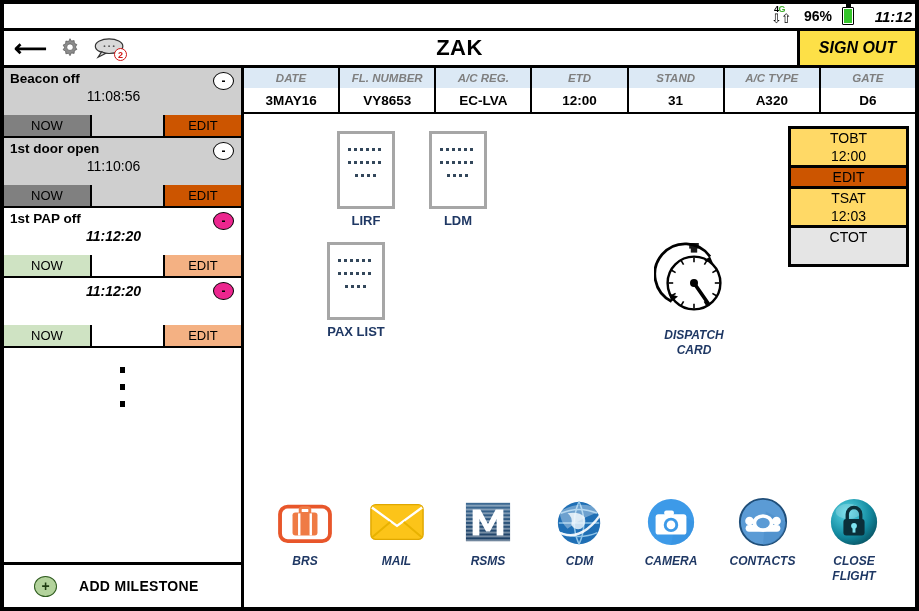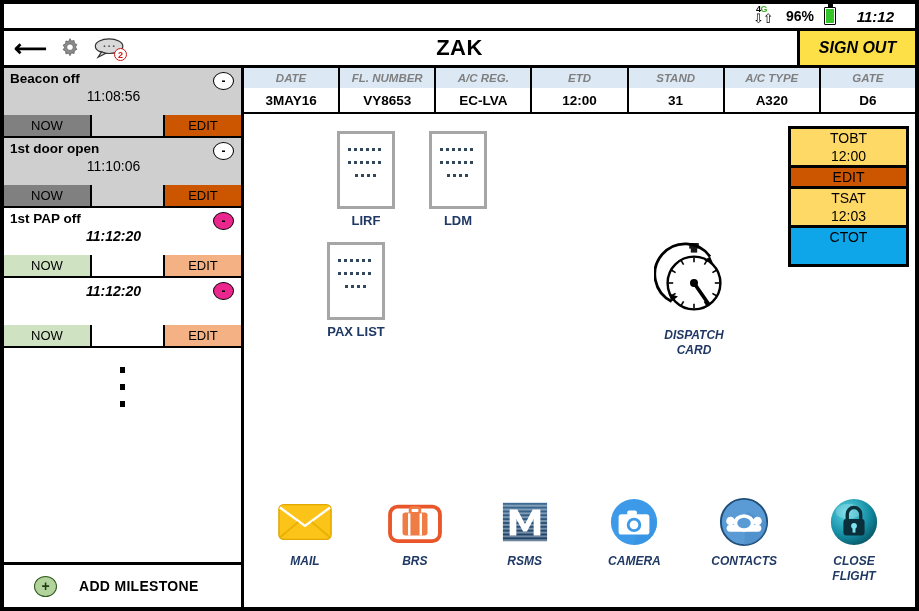--- a/index.html
+++ b/index.html
@@ -14,21 +14,21 @@
     border: 4px solid #000;
     background: #fff;
     display: flex; flex-direction: column;
     position: relative;
   }
 
   
   .statusbar {
     height: 27px; flex: 0 0 27px;
     display: flex; align-items: center; justify-content: flex-end;
-    padding-right: 21px; gap: 10px;
+    padding-right: 3px; gap: 10px;
     border-bottom: 3px solid #000;
     background: #fff;
   }
   .signal-icon { position: relative; width: 26px; height: 22px; }
   .signal-icon .g4 {
     position: absolute; top: -1px; left: 6px;
     font-size: 9px; font-weight: bold; color: #000;
     letter-spacing: -0.5px;
   }
   .signal-icon .g4 .g-green { color: #3fae2a; }
@@ -211,21 +211,21 @@
     position: absolute; width: 121px;
     border: 3px solid #000; background: #fff;
   }
   .tcell {
     text-align: center; font-size: 14px; color: #000;
     padding: 1px 0;
   }
   .tcell.hdr { background: #ffd966; font-weight: normal; }
   .tcell.val { background: #ffd966; border-bottom: 3px solid #000; }
   .tcell.edit { background: #cc5500; border-bottom: 3px solid #000; }
-  .tcell.gray { background: #0ea5e9; }
+  .tcell.gray { background: #e5e5e5; }
 
   
   .toolbar {
     flex: 0 0 120px; display: flex; align-items: flex-start;
     justify-content: space-between; padding: 6px 18px 0 18px;
   }
   .tool { width: 86px; text-align: center; }
   .tool-ico { height: 58px; display: flex; align-items: center; justify-content: center; }
   .tool-label {
     font-size: 12px; font-style: italic; font-weight: bold;
@@ -443,40 +443,40 @@
           <div class="tcell val">12:03</div>
           <div class="tcell gray">CTOT</div>
           <div class="tcell gray">&nbsp;</div>
         </div>
       </div>
 
       <div class="toolbar">
 
         <div class="tool">
           <div class="tool-ico">
-            <svg viewBox="0 0 58 44" width="56" height="44">
-              <rect x="2" y="4" width="54" height="36" rx="5" fill="#fcc419" stroke="#e0a800" stroke-width="1.5"></rect>
-              <path d="M3 7 L29 26 L55 7" fill="none" stroke="#fff" stroke-width="2.5"></path>
-              <path d="M3 38 L22 22 M55 38 L36 22" fill="none" stroke="#e8b200" stroke-width="2"></path>
-            </svg>
-          </div>
-          <div class="tool-label">MAIL</div>
-        </div>
-
-        <div class="tool">
-          <div class="tool-ico">
             <svg viewBox="0 0 58 50" width="56" height="48">
               <rect x="3" y="9" width="52" height="36" rx="8" fill="#fff" stroke="#e8562a" stroke-width="4"></rect>
               <rect x="16" y="15" width="26" height="24" rx="3" fill="#ef7b45"></rect>
               <rect x="24" y="10" width="10" height="6" rx="2" fill="none" stroke="#ef7b45" stroke-width="3"></rect>
               <line x1="23" y1="16" x2="23" y2="39" stroke="#fff" stroke-width="2.5"></line>
               <line x1="35" y1="16" x2="35" y2="39" stroke="#fff" stroke-width="2.5"></line>
             </svg>
           </div>
           <div class="tool-label">BRS</div>
+        </div>
+
+        <div class="tool">
+          <div class="tool-ico">
+            <svg viewBox="0 0 58 44" width="56" height="44">
+              <rect x="2" y="4" width="54" height="36" rx="5" fill="#fcc419" stroke="#e0a800" stroke-width="1.5"></rect>
+              <path d="M3 7 L29 26 L55 7" fill="none" stroke="#fff" stroke-width="2.5"></path>
+              <path d="M3 38 L22 22 M55 38 L36 22" fill="none" stroke="#e8b200" stroke-width="2"></path>
+            </svg>
+          </div>
+          <div class="tool-label">MAIL</div>
         </div>
 
         <div class="tool">
           <div class="tool-ico">
             <svg viewBox="0 0 50 44" width="48" height="44">
               <defs>
                 <linearGradient id="rsmsg" x1="0" y1="0" x2="0" y2="1">
                   <stop offset="0" stop-color="#3e6b94"></stop>
                     <stop offset="1" stop-color="#1c3e63"></stop>
                 </linearGradient>
@@ -486,20 +486,33 @@
               </defs>
               <rect x="2" y="2" width="46" height="40" fill="url(#rsmsg)"></rect>
               <rect x="2" y="2" width="46" height="40" fill="url(#stripes)" opacity="0.5"></rect>
               <path d="M9 36 L9 9 L17 9 L25 24 L33 9 L41 9 L41 36 L34 36 L34 19 L27 32 L23 32 L16 19 L16 36 Z" fill="#fff"></path>
             </svg>
           </div>
           <div class="tool-label">RSMS</div>
         </div>
 
 
+        <div class="tool">
+          <div class="tool-ico">
+            <svg viewBox="0 0 54 54" width="52" height="52">
+              <circle cx="26" cy="28" r="22" fill="#1f6fb5"></circle>
+              <path d="M7 18 Q26 10 45 18 M5 28 H47 M7 38 Q26 46 45 38" fill="none" stroke="#8fc4e8" stroke-width="1.6"></path>
+              <path d="M26 6 Q16 28 26 50 M26 6 Q36 28 26 50" fill="none" stroke="#8fc4e8" stroke-width="1.6"></path>
+              <path d="M14 18 Q20 22 18 30 Q22 36 28 34 Q34 30 32 22 Q26 16 14 18 Z" fill="#eaf4fb" opacity="0.85"></path>
+              <path d="M6 16 Q30 2 50 16 Q32 20 14 34 Q6 26 6 16 Z" fill="#ffffff" opacity="0.35"></path>
+              <path d="M2 36 Q28 52 52 14" fill="none" stroke="#ffffff" stroke-width="2.5" opacity="0.9"></path>
+            </svg>
+          </div>
+          <div class="tool-label">CDM</div>
+        </div>
 
         <div class="tool">
           <div class="tool-ico">
             <svg viewBox="0 0 54 54" width="52" height="52">
               <circle cx="27" cy="27" r="24" fill="#3d9ae8"></circle>
               <path d="M27 51 A24 24 0 0 0 51 27 L34 17 Z" fill="#3691df" opacity="0.55"></path>
               <rect x="11" y="19" width="32" height="21" rx="3" fill="#ffffff"></rect>
               <rect x="20" y="15" width="10" height="5" rx="2" fill="#ffffff"></rect>
               <circle cx="27" cy="30" r="7.5" fill="#3d9ae8"></circle>
               <circle cx="27" cy="30" r="4.5" fill="#ffffff"></circle>

